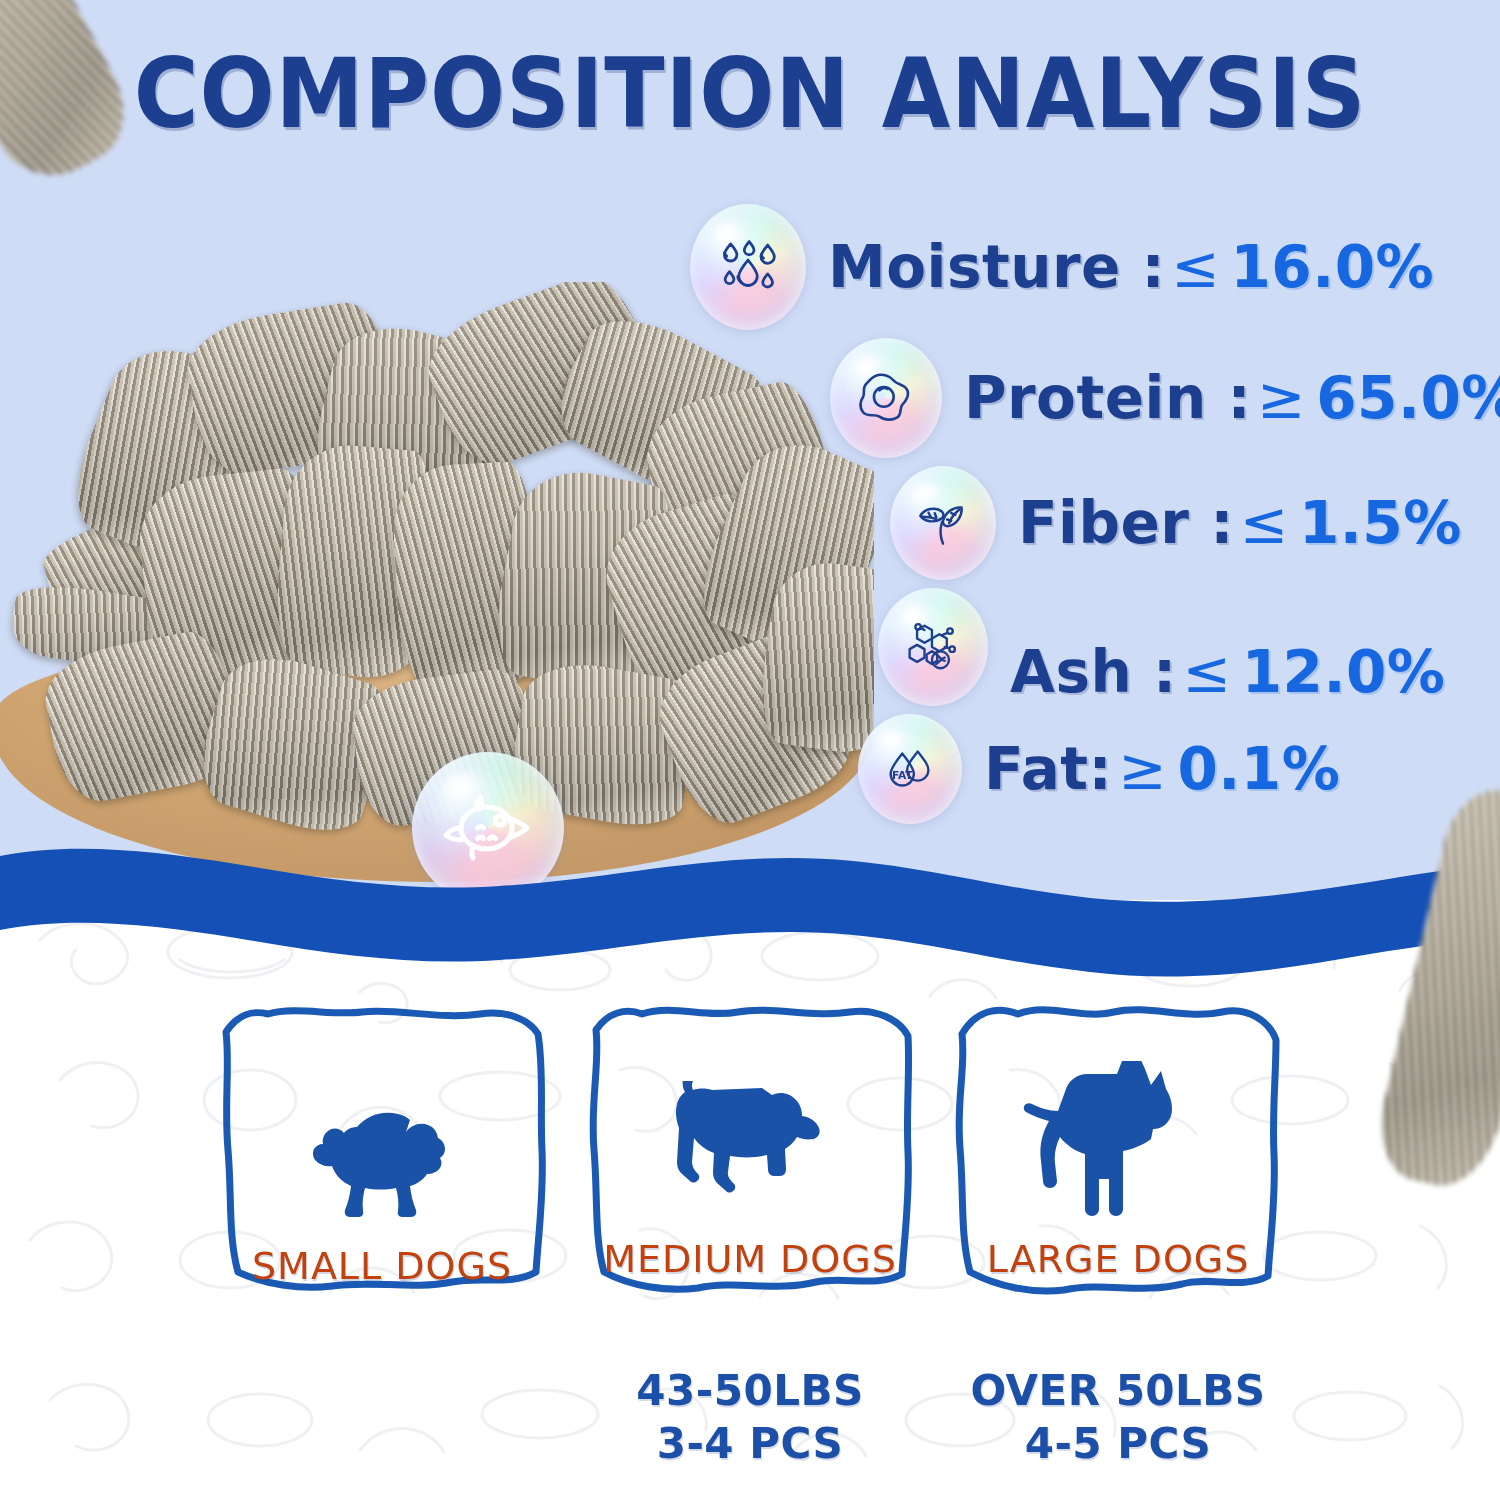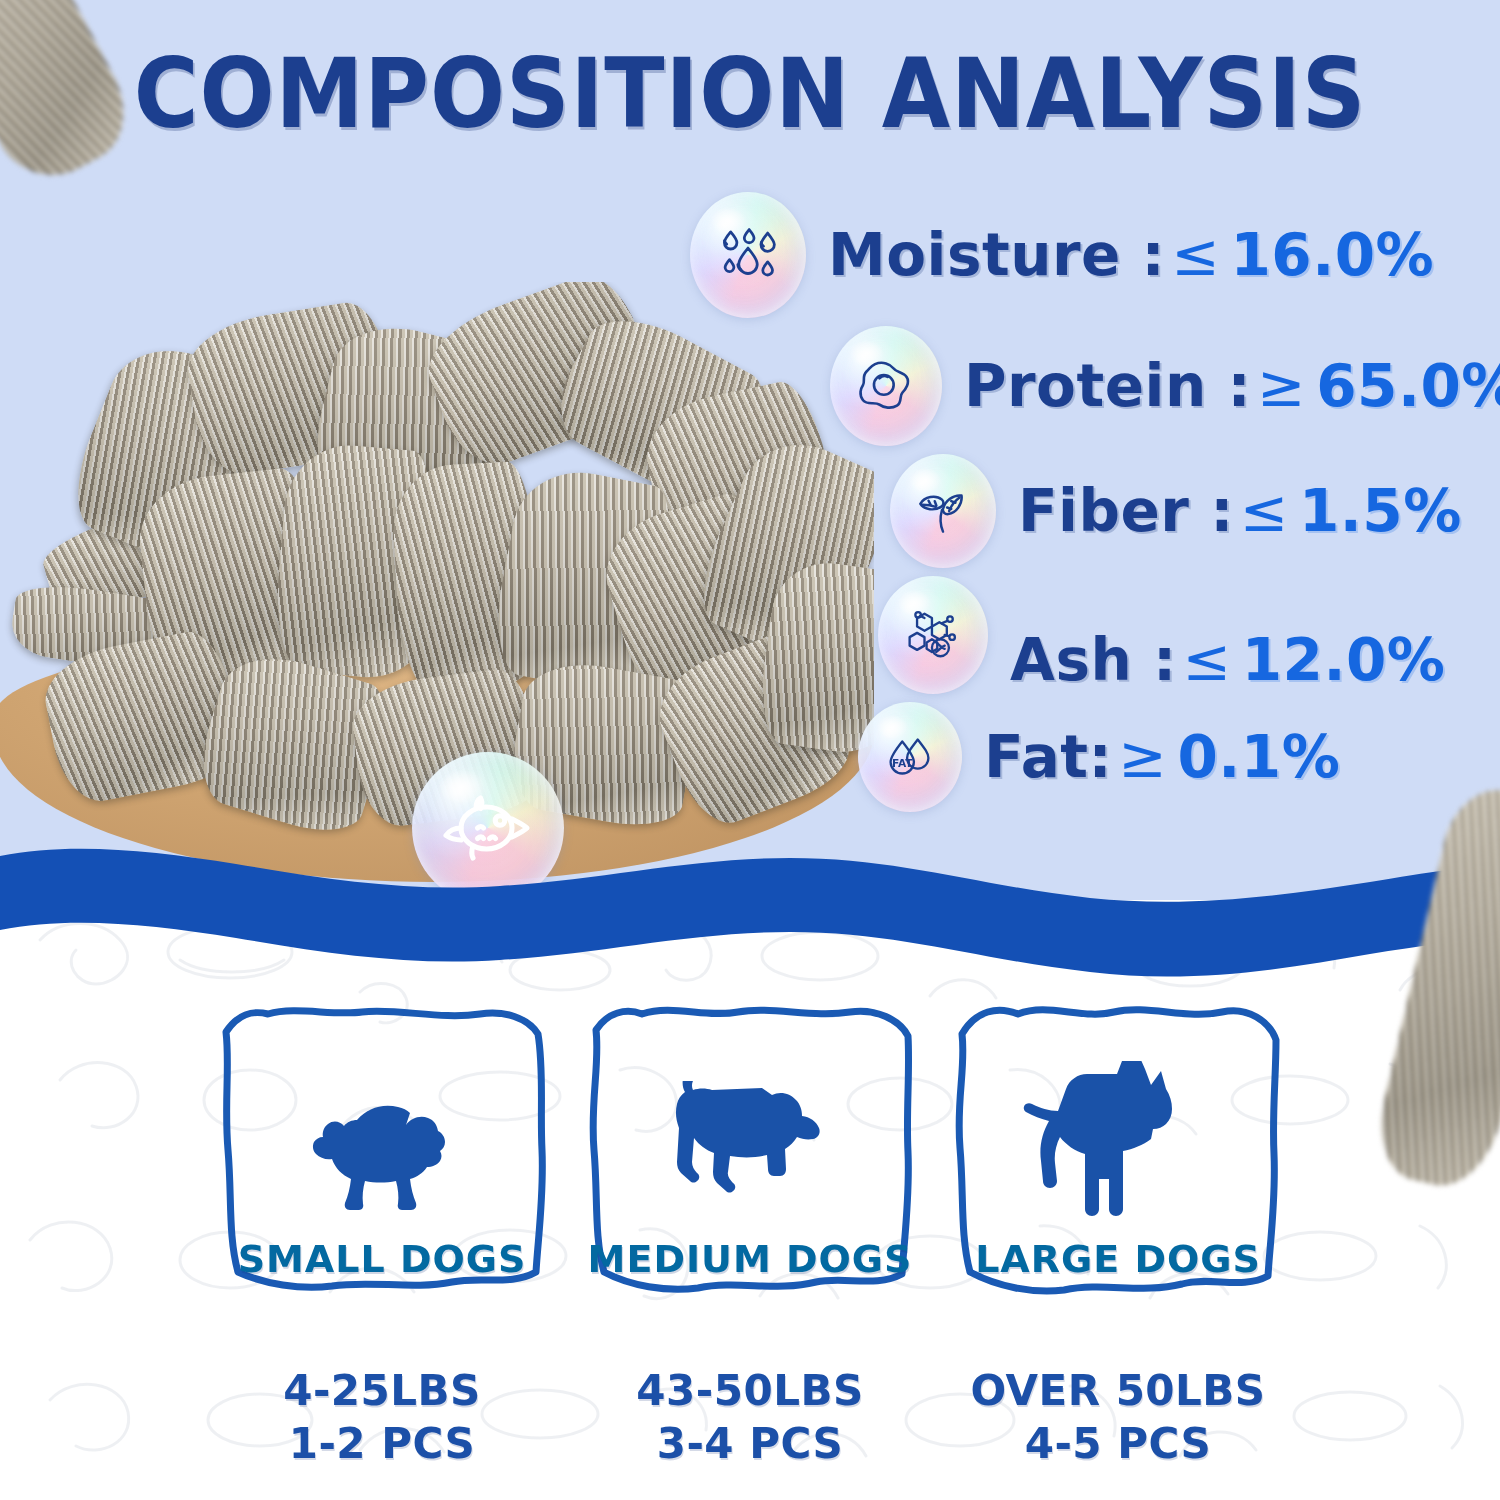--- a/index.html
+++ b/index.html
@@ -89,21 +89,21 @@
     position: absolute; left: 18%; top: 12%;
     width: 30%; height: 22%;
     border-radius: 50%;
     background: radial-gradient(ellipse at center, rgba(255,255,255,0.95) 0%, rgba(255,255,255,0) 72%);
   }
   .bubble svg { position: relative; z-index: 2; display: block; }
 
   
   .nutrients {
     position: absolute;
-    left: 690px; top: 192px;
+    left: 690px; top: 204px;
     width: 790px;
   }
   .nrow {
     display: flex;
     align-items: center;
     margin-bottom: 8px;
     white-space: nowrap;
   }
   .nrow .bubble { margin-right: 22px; }
   .ntext {
@@ -185,24 +185,24 @@
   .dog-wrap {
     position: relative;
     z-index: 2;
     height: 210px;
     display: flex; align-items: flex-end; justify-content: center;
     margin-top: 28px;
   }
   .card-title {
     position: relative; z-index: 2;
     font-family: "DejaVu Sans", sans-serif;
-    font-weight: 700;
+    font-weight: 400;
     font-size: 38px;
     letter-spacing: 1px;
-    color: #0369a1;
+    color: #c2410c;
     margin-top: 6px;
     text-shadow: 1px 2px 0 rgba(20,50,120,0.2);
     white-space: nowrap;
   }
   .card-sub {
     position: relative; z-index: 2;
     margin-top: 84px;
     text-align: center;
     font-family: "DejaVu Sans", sans-serif;
     font-weight: 700;
@@ -454,24 +454,20 @@
       <div class="dog-wrap">
         <svg width="150" height="130" viewBox="0 0 150 130" fill="#1a52a8">
           <path d="M99 24c5-7 14-10 22-7 6 2 9 7 10 13 4 2 7 6 7 11 0 4-2 7-5 9 2 3 2 7 0 10
                    -3 4-8 6-13 6-4 6-10 10-17 12 1 9 3 17 6 24 1 4-1 7-5 7h-9c-3 0-5-3-4-6
                    1-8 0-16-2-23-10 2-21 2-31 0-2 7-3 15-2 23 1 3-1 6-4 6h-9c-4 0-6-3-5-7
                    3-7 5-15 6-24-9-4-16-11-19-20-6 1-12-1-16-5-3-3-4-8-2-12 2-3 5-5 9-5
                    -1-5 1-10 5-13 5-4 12-3 16 2 3-4 8-6 13-6 10-12 26-17 41-13 5 1 9 3 12 6z"></path>
         </svg>
       </div>
       <div class="card-title">SMALL DOGS</div>
-      <div class="card-sub">
-        <div>4-25LBS</div>
-        <div>1-2 PCS</div>
-      </div>
     </div>
 
     <div class="card">
       <svg class="card-frame" viewBox="0 0 340 310">
         <path d="M16 30 C28 12 46 8 62 14 C92 4 126 18 158 12 C192 6 232 18 270 12
                  C296 8 320 20 328 36 C330 72 326 112 328 152 C330 198 324 240 322 274
                  C296 288 264 276 236 282 C196 292 158 280 118 288 C86 292 50 286 24 272
                  C14 236 18 196 14 150 C10 102 20 64 16 30 Z" fill="none" stroke="#1a5ab4" stroke-width="7" stroke-linejoin="round"></path>
       </svg>
       <div class="dog-wrap">

